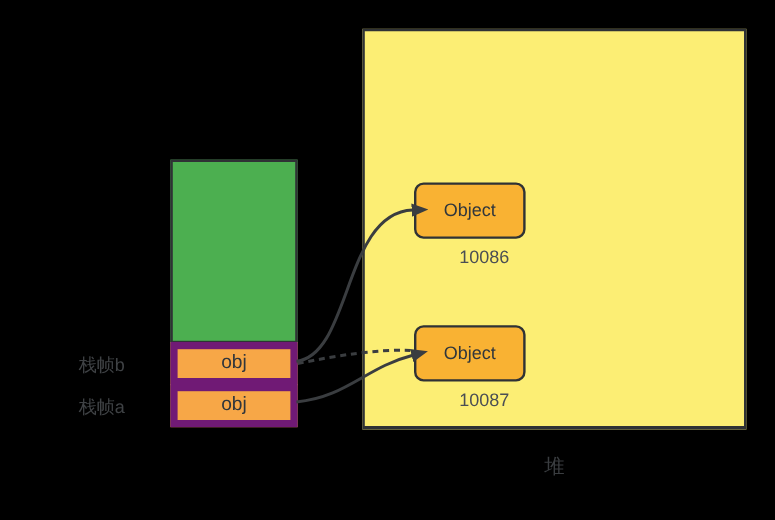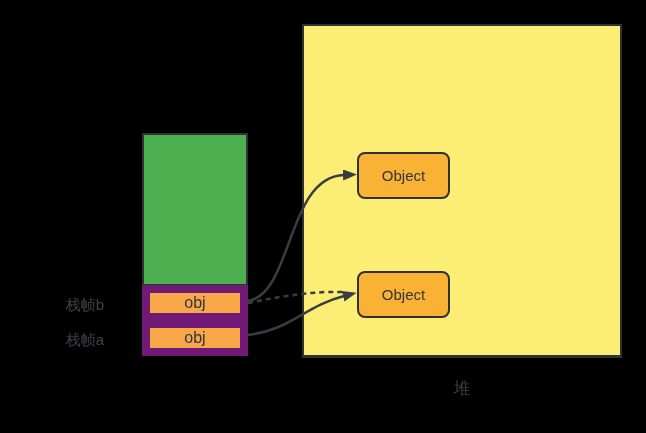--- a/index.html
+++ b/index.html
@@ -16,42 +16,42 @@
   }
   .box { position: absolute; box-sizing: border-box; }
 
   
   .stack-free {
     left: 142px; top: 133px; width: 106px; height: 153px;
     border: 2px solid #2f3235;
   }
   .frame-cell {
     left: 142px; width: 106px; height: 36px;
-    border: 8px solid #701a75;
+    border: 6px solid #701a75;
     display: flex; align-items: center; justify-content: center;
     font-size: 16px; color: #30363c;
   }
   .frame-cell.b { top: 285px; }
   .frame-cell.a { top: 320px; }
 
   .frame-label {
     position: absolute; left: 30px; width: 74px; height: 18px;
     text-align: right; font-size: 15px; color: #3f4245; line-height: 18px;
   }
   .frame-label.b { top: 296px; }
   .frame-label.a { top: 331px; }
 
   
   .heap {
     left: 302px; top: 24px; width: 320px; height: 334px;
     border: 2px solid #2f3235;
     border-bottom-width: 3px;
   }
   .heap-object {
-    left: 357px; width: 93px; height: 47px;
+    left: 345px; width: 93px; height: 47px;
     border: 2px solid #2f3235; border-radius: 8px;
     display: flex; align-items: center; justify-content: center;
     font-size: 15px; color: #30363c;
   }
   .heap-object.o1 { top: 152px; }
   .heap-object.o2 { top: 271px; }
   .addr-label {
     position: absolute; left: 357px; width: 93px; height: 18px;
     text-align: center; font-size: 15px; color: #4a4e54; line-height: 18px;
   }
@@ -88,24 +88,26 @@
   </div>
   <div class="box frame-cell a" style="background-color: rgb(247, 167, 71);">
     <span>obj</span>
   </div>
 
   <div class="box heap" style="background-color: rgb(252, 238, 116);"></div>
 
   <div class="box heap-object o1" style="background-color: rgb(249, 178, 51);">
     <span>Object</span>
   </div>
+  <div class="addr-label o1">10086</div>
 
   <div class="box heap-object o2" style="background-color: rgb(249, 178, 51);">
     <span>Object</span>
   </div>
+  <div class="addr-label o2">10087</div>
 
   <div class="heap-caption">堆</div>
 
   <svg class="arrows" width="646" height="433" viewBox="0 0 646 433">
     <defs>
       <marker id="ah" markerUnits="userSpaceOnUse" markerWidth="14" markerHeight="11" refX="1" refY="5.5" orient="auto">
         <polygon points="0,0 14,5.5 0,11" fill="#3a3d40"></polygon>
       </marker>
     </defs>
     <path d="M247,301 C293,296 286,177 344,175" marker-end="url(#ah)"></path>

